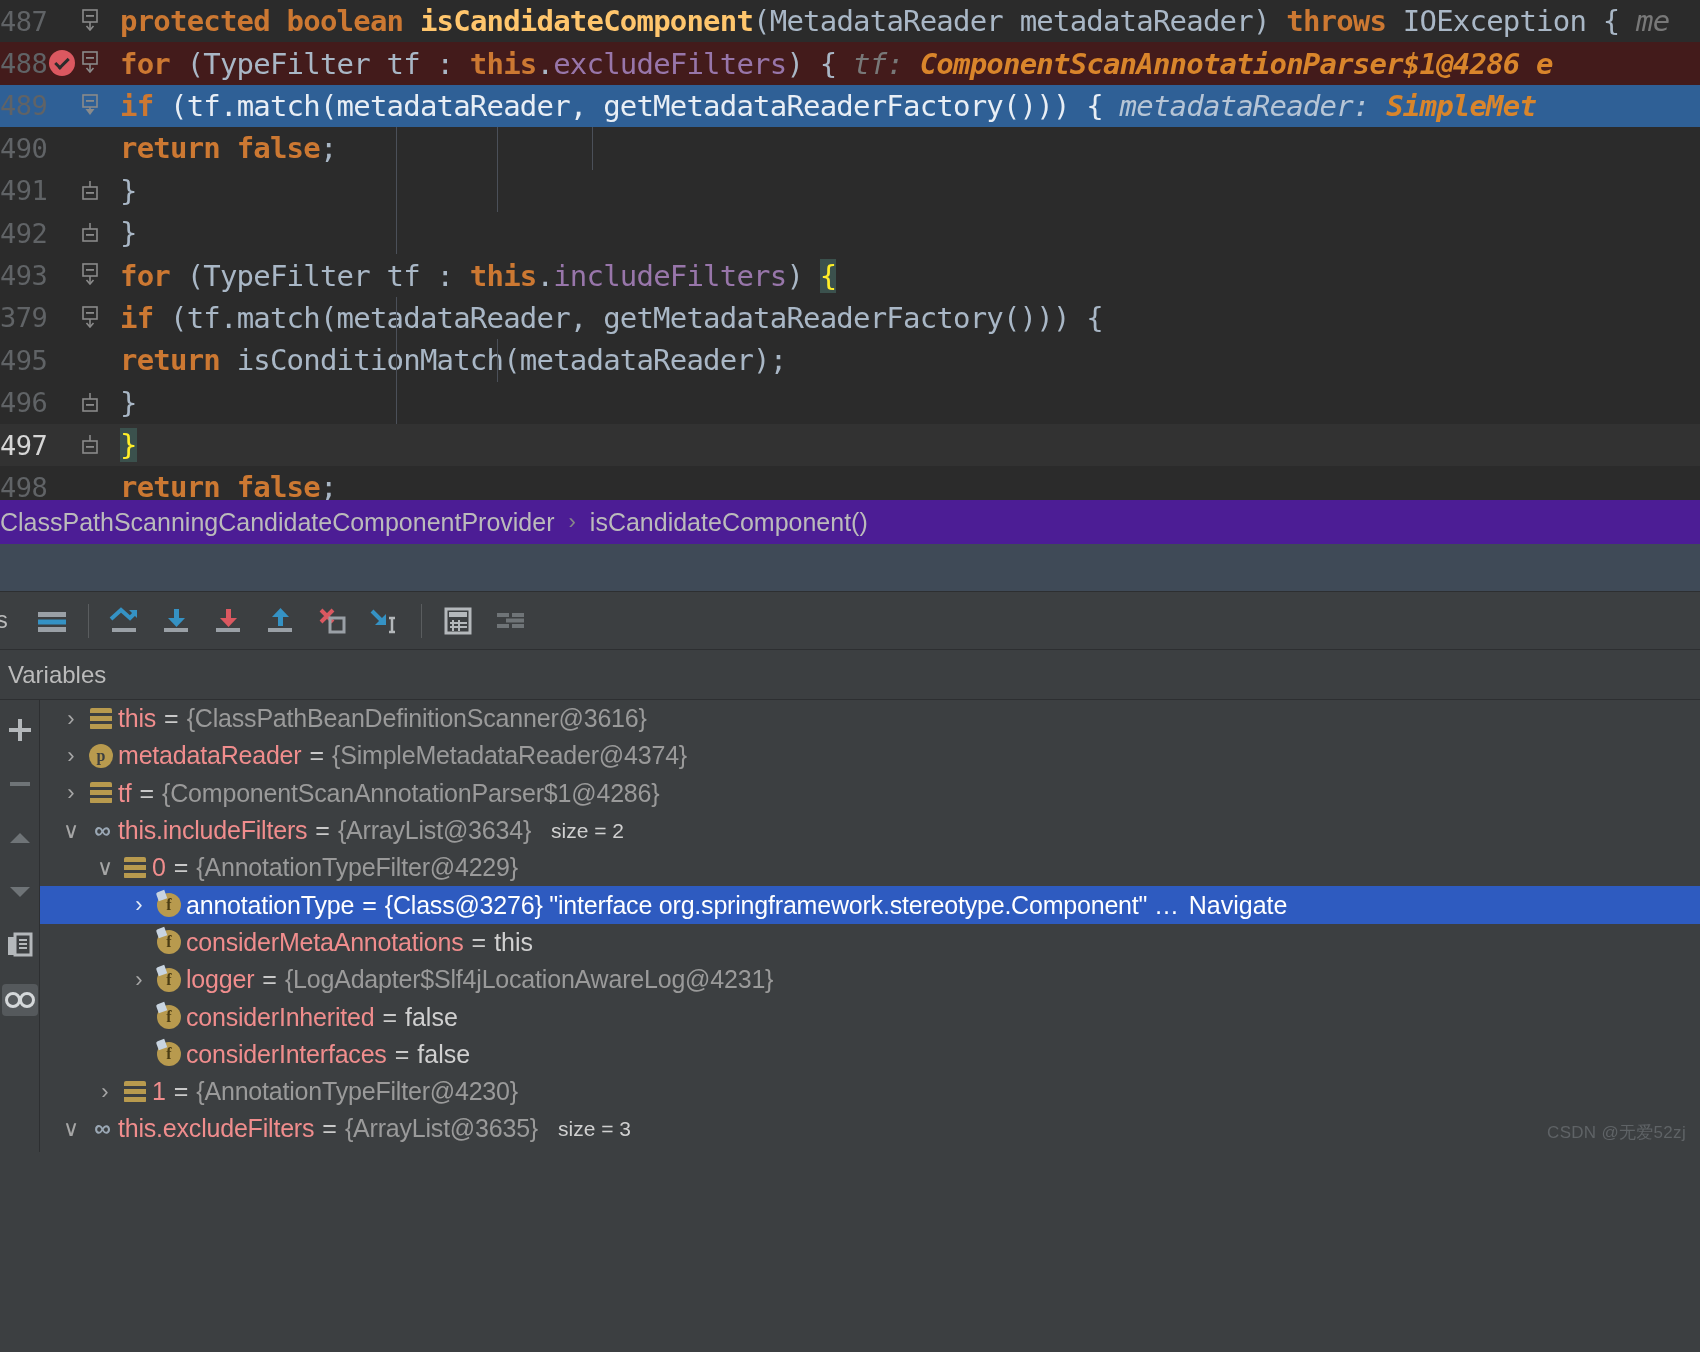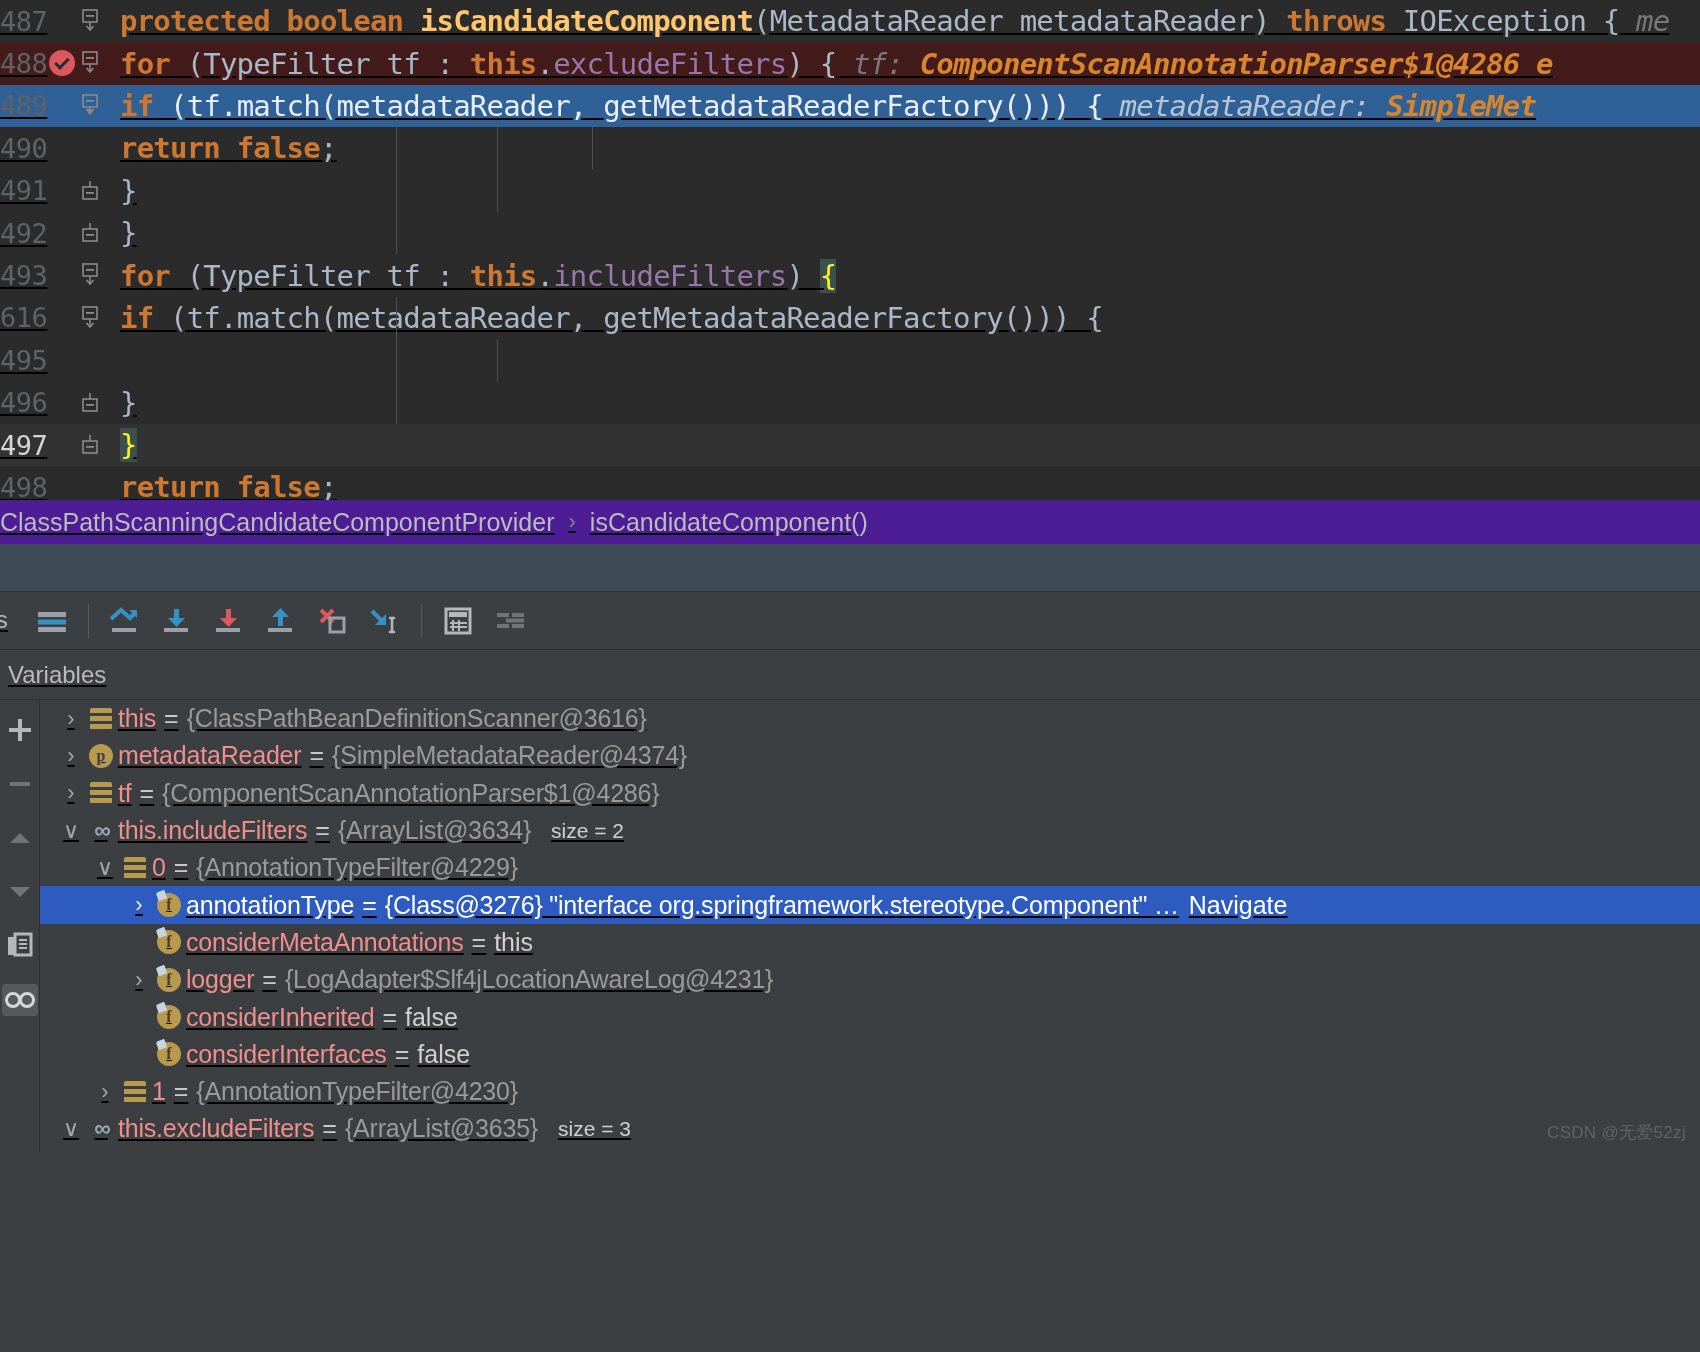--- a/index.html
+++ b/index.html
@@ -10,21 +10,20 @@
     overflow: hidden;
     background: #3c3f41;
     font-family: "Liberation Sans", sans-serif;
   }
 
   #app {
     position: relative;
     width: 1700px;
     height: 1152px;
     overflow: hidden;
-    text-decoration: underline;
   }
 
   
   .editor {
     position: relative;
     height: 500px;
     background: #2b2b2b;
     overflow: hidden;
   }
 
@@ -458,21 +457,21 @@
                 <rect x="1" y="1" width="14" height="12" fill="none" stroke="currentColor" stroke-width="1.6"></rect>
                 <rect x="4" y="6" width="8" height="1.8" fill="currentColor"></rect>
                 <path d="M8 13 L8 20" stroke="currentColor" stroke-width="1.6"></path>
                 <path d="M4.5 17 L8 21 L11.5 17" fill="none" stroke="currentColor" stroke-width="1.6"></path>
               </svg>
             </div>
           </div>
           <div class="code-text"><span class="pln">        </span><span class="kw">for</span><span class="pln"> (TypeFilter tf : </span><span class="kw">this</span><span class="pln">.</span><span class="fld">includeFilters</span><span class="pln">) </span><span class="brc-hl">{</span></div>
         </div>
         <div class="code-row">
-          <div class="gutter-num">616</div>
+          <div class="gutter-num">379</div>
           <div class="gutter-icons">
             <div class="fold">
               <svg width="16" height="22" viewBox="0 0 16 22">
                 <rect x="1" y="1" width="14" height="12" fill="none" stroke="currentColor" stroke-width="1.6"></rect>
                 <rect x="4" y="6" width="8" height="1.8" fill="currentColor"></rect>
                 <path d="M8 13 L8 20" stroke="currentColor" stroke-width="1.6"></path>
                 <path d="M4.5 17 L8 21 L11.5 17" fill="none" stroke="currentColor" stroke-width="1.6"></path>
               </svg>
             </div>
           </div>
@@ -481,20 +480,21 @@
           </div>
           <div class="code-text"><span class="pln">            </span><span class="kw">if</span><span class="pln"> (tf.match(metadataReader, getMetadataReaderFactory())) {</span></div>
         </div>
         <div class="code-row">
           <div class="gutter-num">495</div>
           <div class="gutter-icons"></div>
           <div class="indent-guides">
             <span class="iguide" style="left: 396px;"></span>
             <span class="iguide" style="left: 497px;"></span>
           </div>
+          <div class="code-text"><span class="pln">                </span><span class="kw">return</span><span class="pln"> isConditionMatch(metadataReader)</span><span class="pln">;</span></div>
         </div>
         <div class="code-row">
           <div class="gutter-num">496</div>
           <div class="gutter-icons">
             <div class="fold">
               <svg width="16" height="22" viewBox="0 0 16 22">
                 <path d="M8 2 L8 8" stroke="currentColor" stroke-width="1.6"></path>
                 <rect x="1" y="8" width="14" height="12" fill="none" stroke="currentColor" stroke-width="1.6"></rect>
                 <rect x="4" y="13" width="8" height="1.8" fill="currentColor"></rect>
               </svg>

